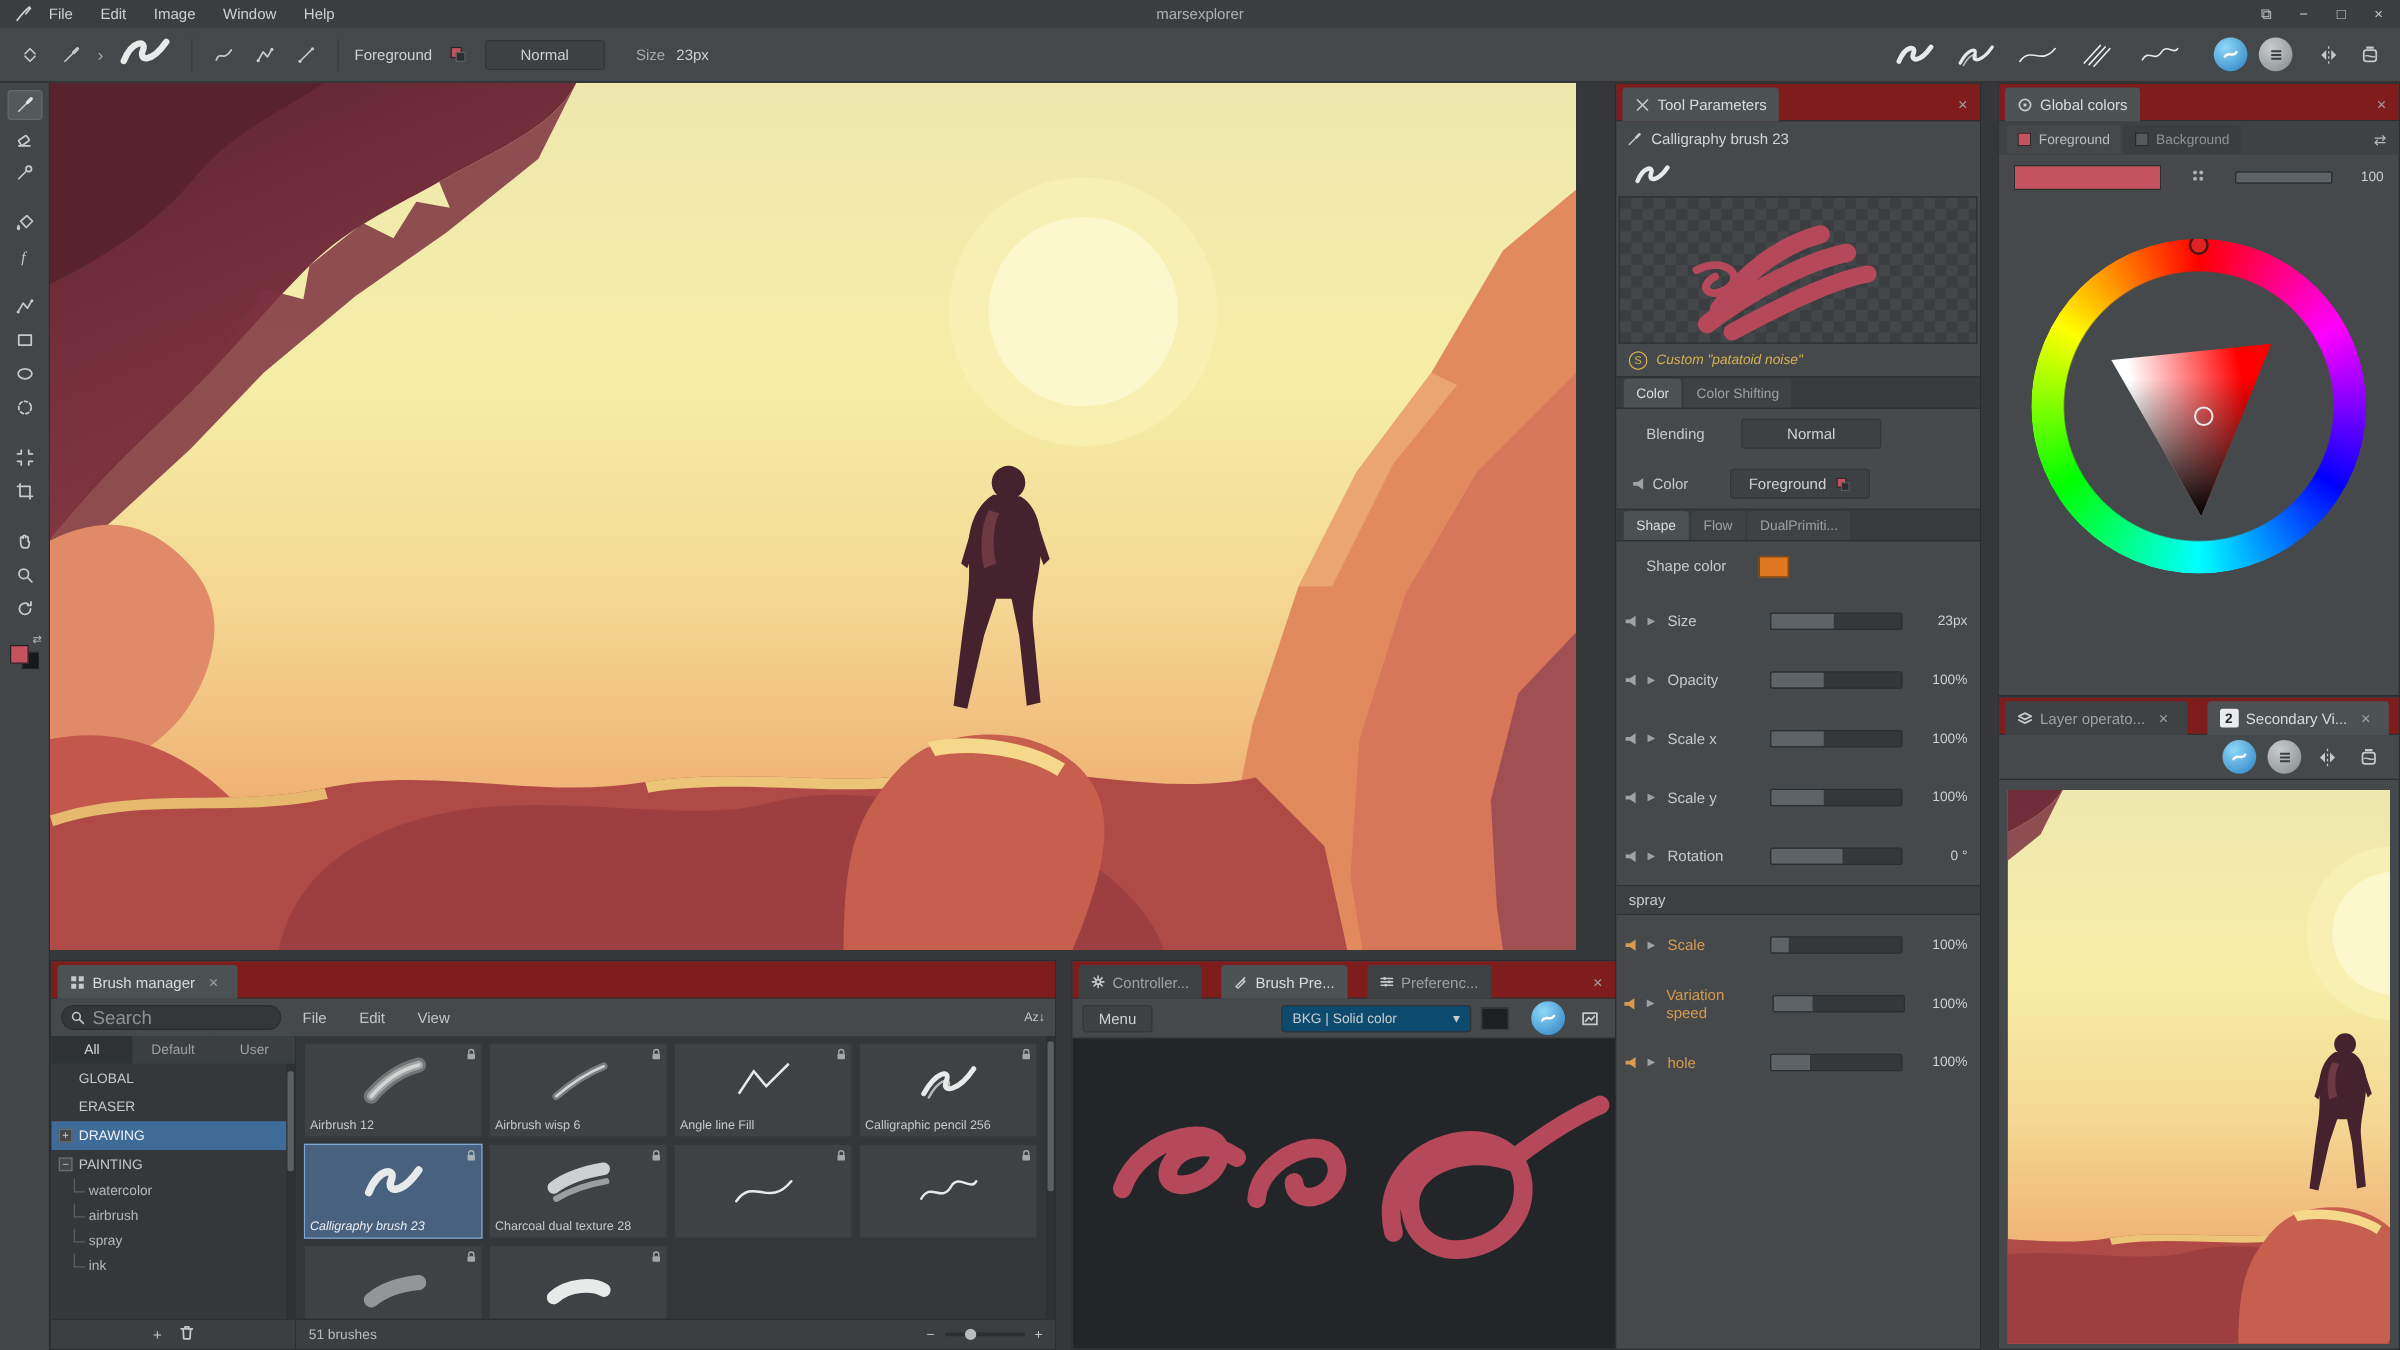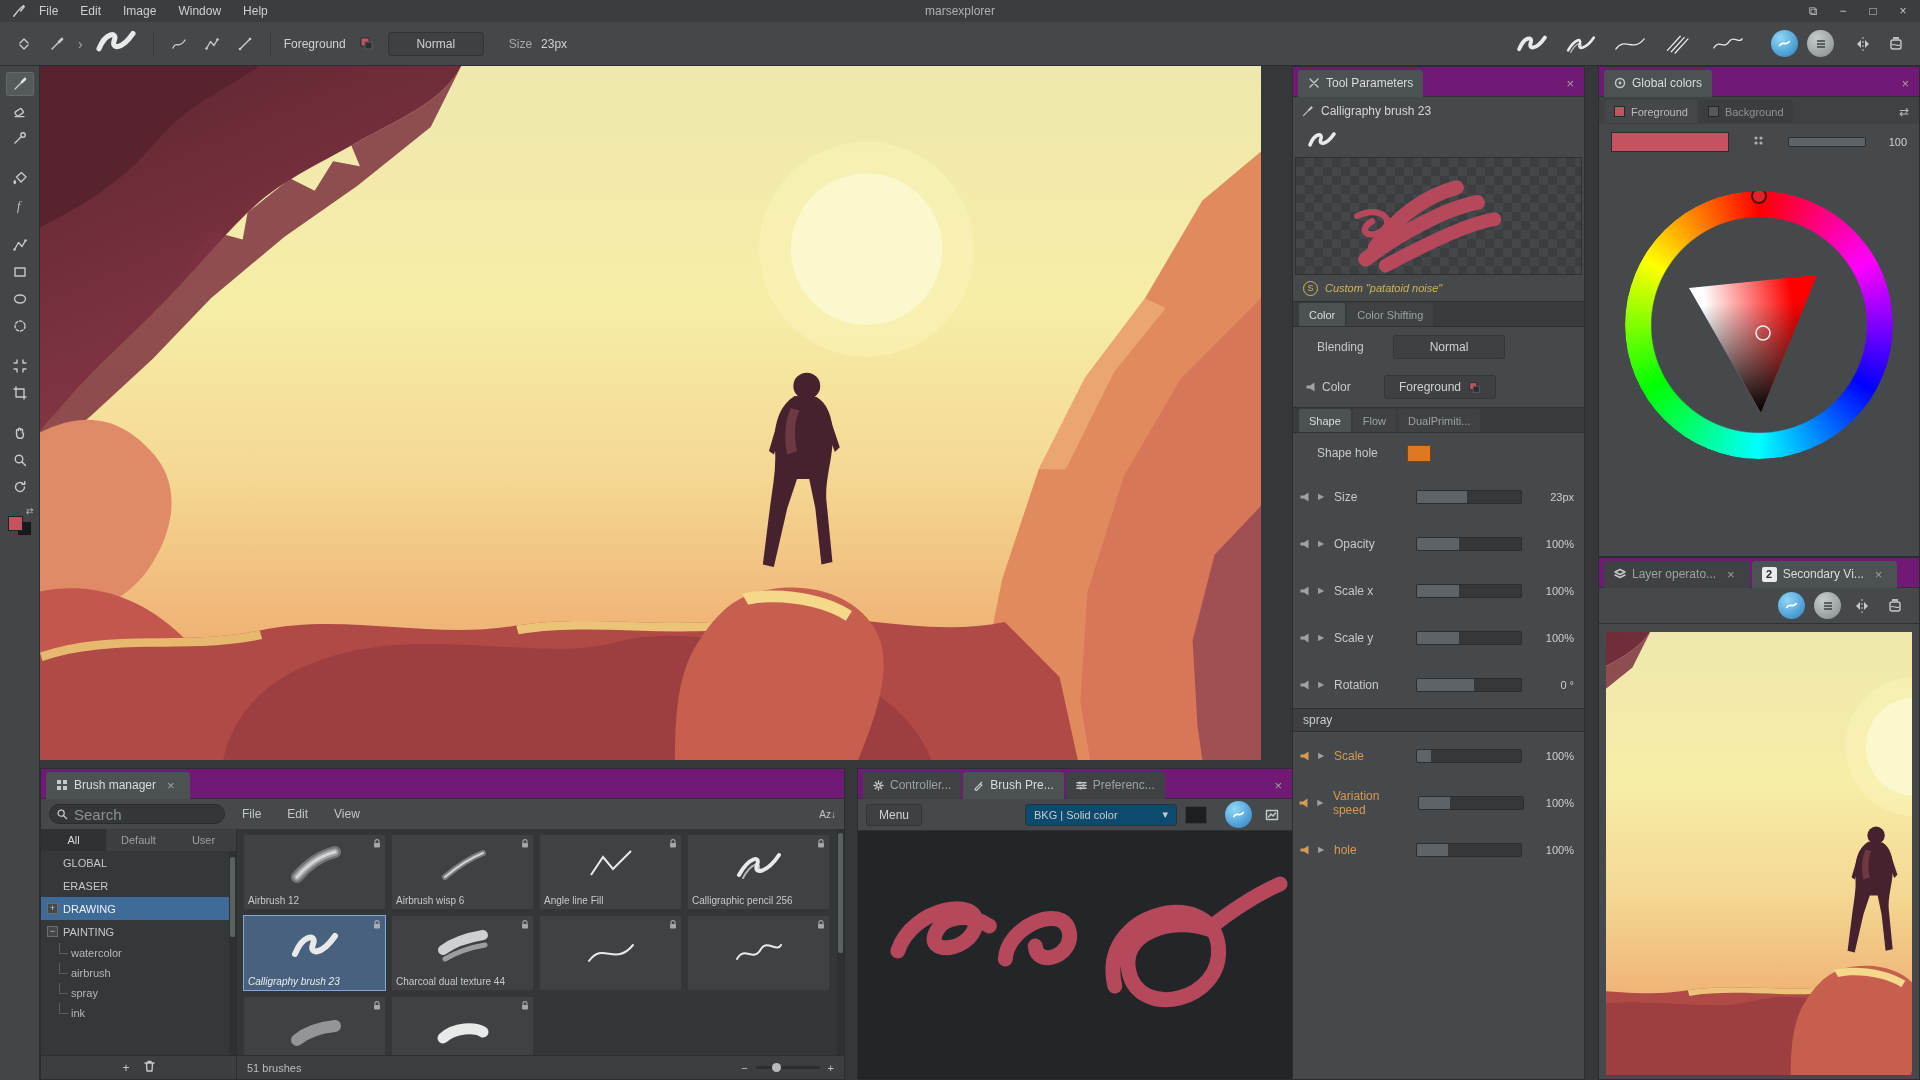--- a/index.html
+++ b/index.html
@@ -34,21 +34,21 @@
 .swatch-fg{position:absolute;left:0;top:4px;width:15px;height:15px;background:#c4535f;border:1px solid #202224;z-index:2}
 .swatch-bg{position:absolute;right:0;bottom:0;width:15px;height:15px;background:#17181a;border:1px solid #404446}
 .swap-mini{position:absolute;right:-2px;top:-6px;font-size:9px;color:#b6b9ba}
 
 
 .canvas-wrap{position:absolute;left:40px;top:66px;width:1221px;height:694px;background:#222;overflow:hidden}
 .canvas-wrap svg{display:block;width:100%;height:100%}
 
 
 .panel{position:absolute;background:#45494b;border:1px solid #2b2e30;overflow:hidden}
-.tabbar{height:30px;background:#701a75;display:flex;align-items:center;gap:2px;padding:3px 5px 0;border-bottom:1px solid #2e3133}
+.tabbar{height:30px;background:#7f1d1d;display:flex;align-items:flex-start;gap:16px;padding:3px 5px 0;border-bottom:1px solid #2e3133}
 .tab{height:27px;display:flex;align-items:center;gap:6px;padding:0 10px;background:#3e4244;color:#9da1a3;border-radius:3px 3px 0 0;font-size:12px;white-space:nowrap}
 .tab.active{background:#4c5153;color:#dadcdd}
 .close-x{color:#9da1a3;padding:0 5px;font-size:13px}
 .flexspace{flex:1}
 
 
 .bm-toolbar{height:30px;display:flex;align-items:center;gap:8px;padding:0 8px;background:#45494b}
 .search-box{position:relative;width:176px;height:20px}
 .search-box input{width:100%;height:100%;background:#33373a;border:1px solid #2a2d2f;border-radius:10px;color:#cfd2d3;font-family:"Liberation Sans",sans-serif;font-size:15px;padding:0 8px 0 24px;outline:none}
 .search-box input::placeholder{color:#8d9193}
@@ -568,21 +568,21 @@
             </div>
           <div class="bcard">
               <span class="lockico"><svg width="10" height="10" viewBox="0 0 10 10">
                   <use href="#lockg"></use>
                 </svg></span>
               <span class="bimg">
                 <svg width="56" height="42" viewBox="0 0 56 40">
                   <use href="#st-charcoal"></use>
                 </svg>
               </span>
-              <span class="bname">Charcoal dual texture 44</span>
+              <span class="bname">Charcoal dual texture 28</span>
             </div>
           <div class="bcard">
               <span class="lockico"><svg width="10" height="10" viewBox="0 0 10 10">
                   <use href="#lockg"></use>
                 </svg></span>
               <span class="bimg">
                 <svg width="56" height="42" viewBox="0 0 56 40">
                   <use href="#st-thin"></use>
                 </svg>
               </span>
@@ -753,21 +753,21 @@
             <rect x="6" y="6" width="7" height="7" fill="#2c2f31" stroke="#5a5e60"></rect>
           </svg>
       </span>
     </div>
     <div class="subtabs">
       <span class="subtab active">Shape</span>
       <span class="subtab">Flow</span>
       <span class="subtab">DualPrimiti...</span>
     </div>
     <div class="kv-row">
-      <span class="kv-label" style="margin-left:14px;width:86px">Shape hole</span>
+      <span class="kv-label" style="margin-left:14px;width:86px">Shape color</span>
       <span class="shape-swatch"></span>
     </div>
 
     <div class="prow">
       <span class="mapico">
           <svg width="12" height="12" viewBox="0 0 12 12">
             <path d="M1.5,4.5 H5 L9.5,1.5 V10.5 L5,7.5 H1.5 Z" fill="#9fa3a5"></path>
           </svg>
         </span>
       <span class="exp">▶</span>

